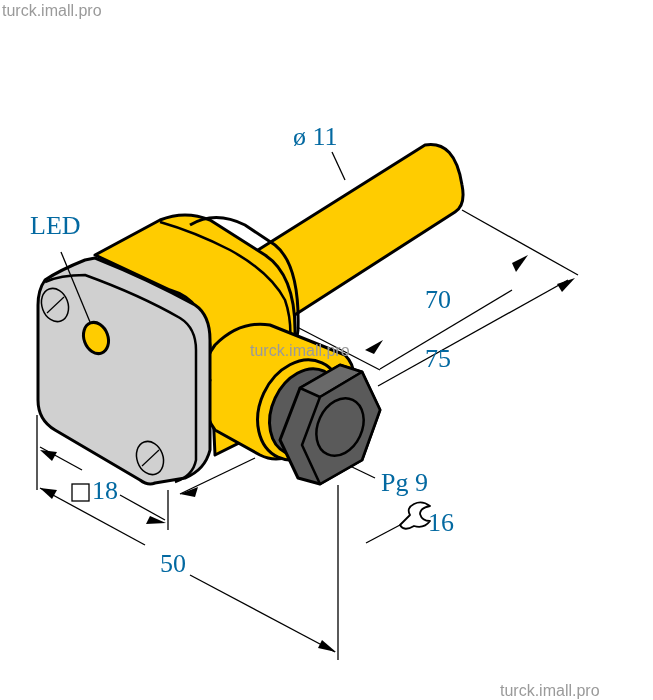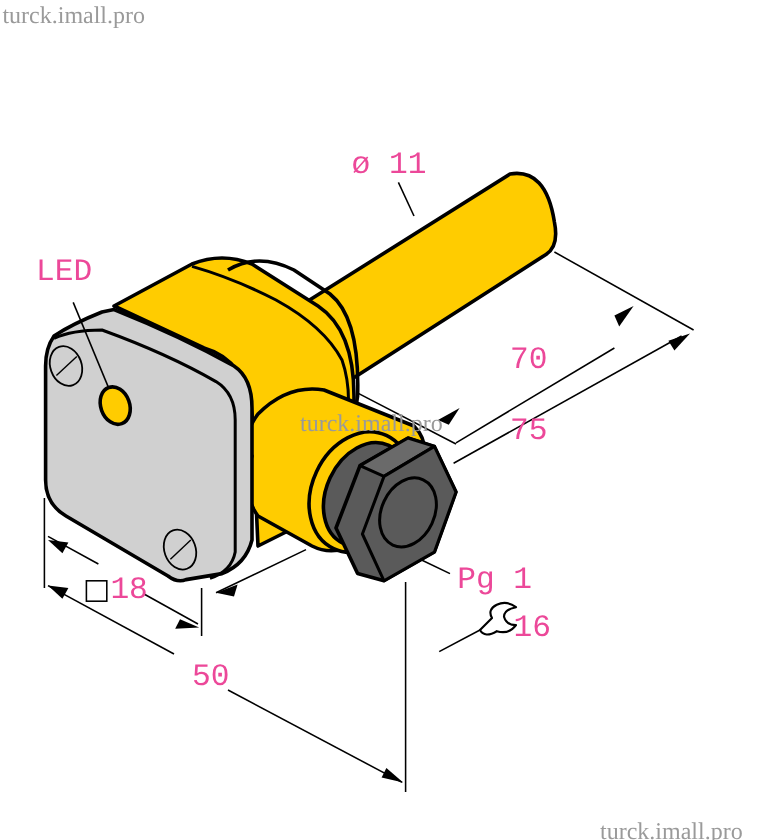--- a/index.html
+++ b/index.html
@@ -1,19 +1,19 @@
 <!DOCTYPE html>
 <html><head>
 <meta charset="utf-8">
 <style>
   html, body { margin: 0; padding: 0; background: #ffffff; }
   #canvas { position: relative; width: 653px; height: 700px; overflow: hidden; background: #ffffff; }
   svg { position: absolute; left: 0; top: 0; }
-  .wm { position: absolute; font-family: Liberation Serif, serif; font-size: 20px; color: #9a9a9a; white-space: nowrap; }
-  .dim { position: absolute; font-family: Liberation Mono, monospace; font-size: 26px; color: #ec4899; white-space: nowrap; line-height: 1; }
+  .wm { position: absolute; font-family: Liberation Sans, sans-serif; font-size: 16px; color: #9a9a9a; white-space: nowrap; }
+  .dim { position: absolute; font-family: Liberation Serif, serif; font-size: 26px; color: #0369a1; white-space: nowrap; line-height: 1; }
 </style>
 </head>
 <body>
 
 <div id="canvas">
 
 <svg width="653" height="700" viewBox="0 0 653 700">
 
   <g>
     <path d="M250,255 L425,145 Q455,140 462,185 Q466,205 455,212 L290,318 Z" fill="#FFCC00" stroke="#000" stroke-width="3" stroke-linejoin="round"></path>
@@ -87,16 +87,16 @@
 <span class="wm" style="left:2px;top:2px;">turck.imall.pro</span>
 <span class="wm" style="left:250px;top:342px;">turck.imall.pro</span>
 <span class="wm" style="left:500px;top:682px;">turck.imall.pro</span>
 
 <span class="dim" style="left:293px;top:124px;">ø 11</span>
 <span class="dim" style="left:30px;top:213px;">LED</span>
 <span class="dim" style="left:425px;top:287px;">70</span>
 <span class="dim" style="left:425px;top:346px;">75</span>
 <span class="dim" style="left:92px;top:478px;">18</span>
 <span class="dim" style="left:160px;top:551px;">50</span>
-<span class="dim" style="left:381px;top:470px;">Pg 1</span>
+<span class="dim" style="left:381px;top:470px;">Pg 9</span>
 <span class="dim" style="left:428px;top:510px;">16</span>
 
 </div>
 
 </body></html>

